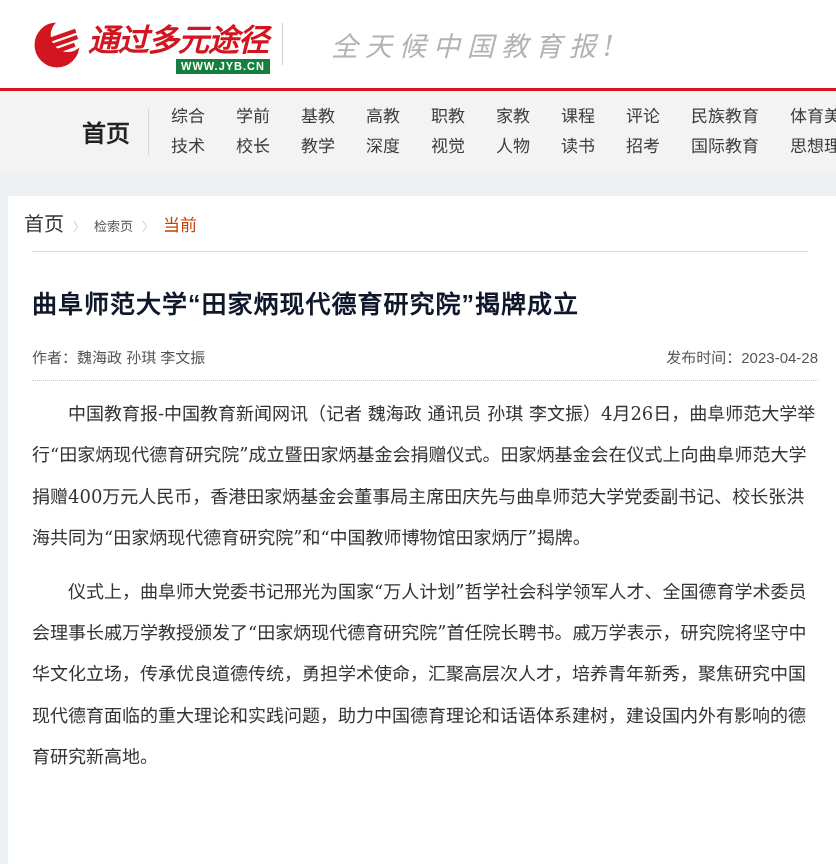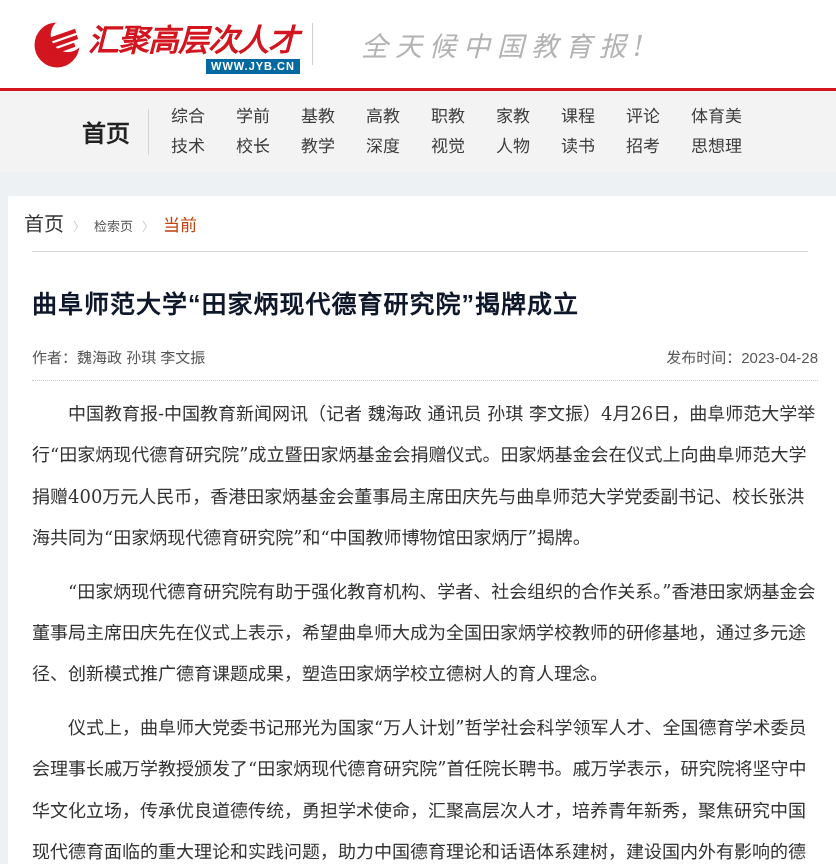--- a/index.html
+++ b/index.html
@@ -33,21 +33,21 @@
     font-weight: 700;
     font-size: 31px;
     letter-spacing: -1px;
     color: #d2151e;
     white-space: nowrap;
   }
   .site-badge {
     position: absolute;
     right: -2px;
     bottom: 0;
-    background: #0369a1;
+    background: #15803d;
     color: #ffffff;
     font-size: 11px;
     font-weight: 700;
     letter-spacing: 1px;
     padding: 2px 5px;
     line-height: 1;
   }
   .header-divider {
     width: 1px;
     height: 42px;
@@ -168,21 +168,21 @@
 <div class="header">
   <div class="logo">
     <svg class="logo-icon" viewBox="0 0 60 60" aria-hidden="true">
       <circle cx="30" cy="31" r="25" fill="#d2151e"></circle>
       <circle cx="42" cy="20" r="19" fill="#ffffff"></circle>
       <path d="M16,25 L50,13 L51.5,17.5 L17.5,29.5 Z" fill="#d2151e"></path>
       <path d="M18,32 L52,20 L53.5,24.5 L19.5,36.5 Z" fill="#d2151e"></path>
       <path d="M20,39 L49,28.5 L50.5,33 L21.5,43.5 Z" fill="#d2151e"></path>
     </svg>
     <div class="logo-text-wrap">
-      <span class="site-name">汇聚高层次人才</span>
+      <span class="site-name">通过多元途径</span>
       <span class="site-badge">WWW.JYB.CN</span>
     </div>
   </div>
   <div class="header-divider"></div>
   <div class="tagline">全天候中国教育报!</div>
 </div>
 
 <div class="red-line"></div>
 
 <div class="nav">
@@ -213,20 +213,24 @@
     <span class="nav-item">家教</span>
     <span class="nav-item">人物</span>
   </div>
   <div class="nav-col">
     <span class="nav-item">课程</span>
     <span class="nav-item">读书</span>
   </div>
   <div class="nav-col">
     <span class="nav-item">评论</span>
     <span class="nav-item">招考</span>
+  </div>
+  <div class="nav-col">
+    <span class="nav-item">民族教育</span>
+    <span class="nav-item">国际教育</span>
   </div>
   <div class="nav-col">
     <span class="nav-item">体育美</span>
     <span class="nav-item">思想理</span>
   </div>
 </div>
 
 <div class="band"></div>
 
 <div class="card">
@@ -245,18 +249,17 @@
 
   <div class="byline">
     <div class="byline-left">
       <span>作者：魏海政 孙琪 李文振</span>
     </div>
     <span>发布时间：2023-04-28</span>
   </div>
 
   <div class="article-body">
     <p>中国教育报-中国教育新闻网讯（记者 魏海政 通讯员 孙琪 李文振）4月26日，曲阜师范大学举行“田家炳现代德育研究院”成立暨田家炳基金会捐赠仪式。田家炳基金会在仪式上向曲阜师范大学捐赠400万元人民币，香港田家炳基金会董事局主席田庆先与曲阜师范大学党委副书记、校长张洪海共同为“田家炳现代德育研究院”和“中国教师博物馆田家炳厅”揭牌。</p>
-    <p>“田家炳现代德育研究院有助于强化教育机构、学者、社会组织的合作关系。”香港田家炳基金会董事局主席田庆先在仪式上表示，希望曲阜师大成为全国田家炳学校教师的研修基地，通过多元途径、创新模式推广德育课题成果，塑造田家炳学校立德树人的育人理念。</p>
     <p>仪式上，曲阜师大党委书记邢光为国家“万人计划”哲学社会科学领军人才、全国德育学术委员会理事长戚万学教授颁发了“田家炳现代德育研究院”首任院长聘书。戚万学表示，研究院将坚守中华文化立场，传承优良道德传统，勇担学术使命，汇聚高层次人才，培养青年新秀，聚焦研究中国现代德育面临的重大理论和实践问题，助力中国德育理论和话语体系建树，建设国内外有影响的德育研究新高地。</p>
 
   </div>
 
 </div>
 
 </body></html>

